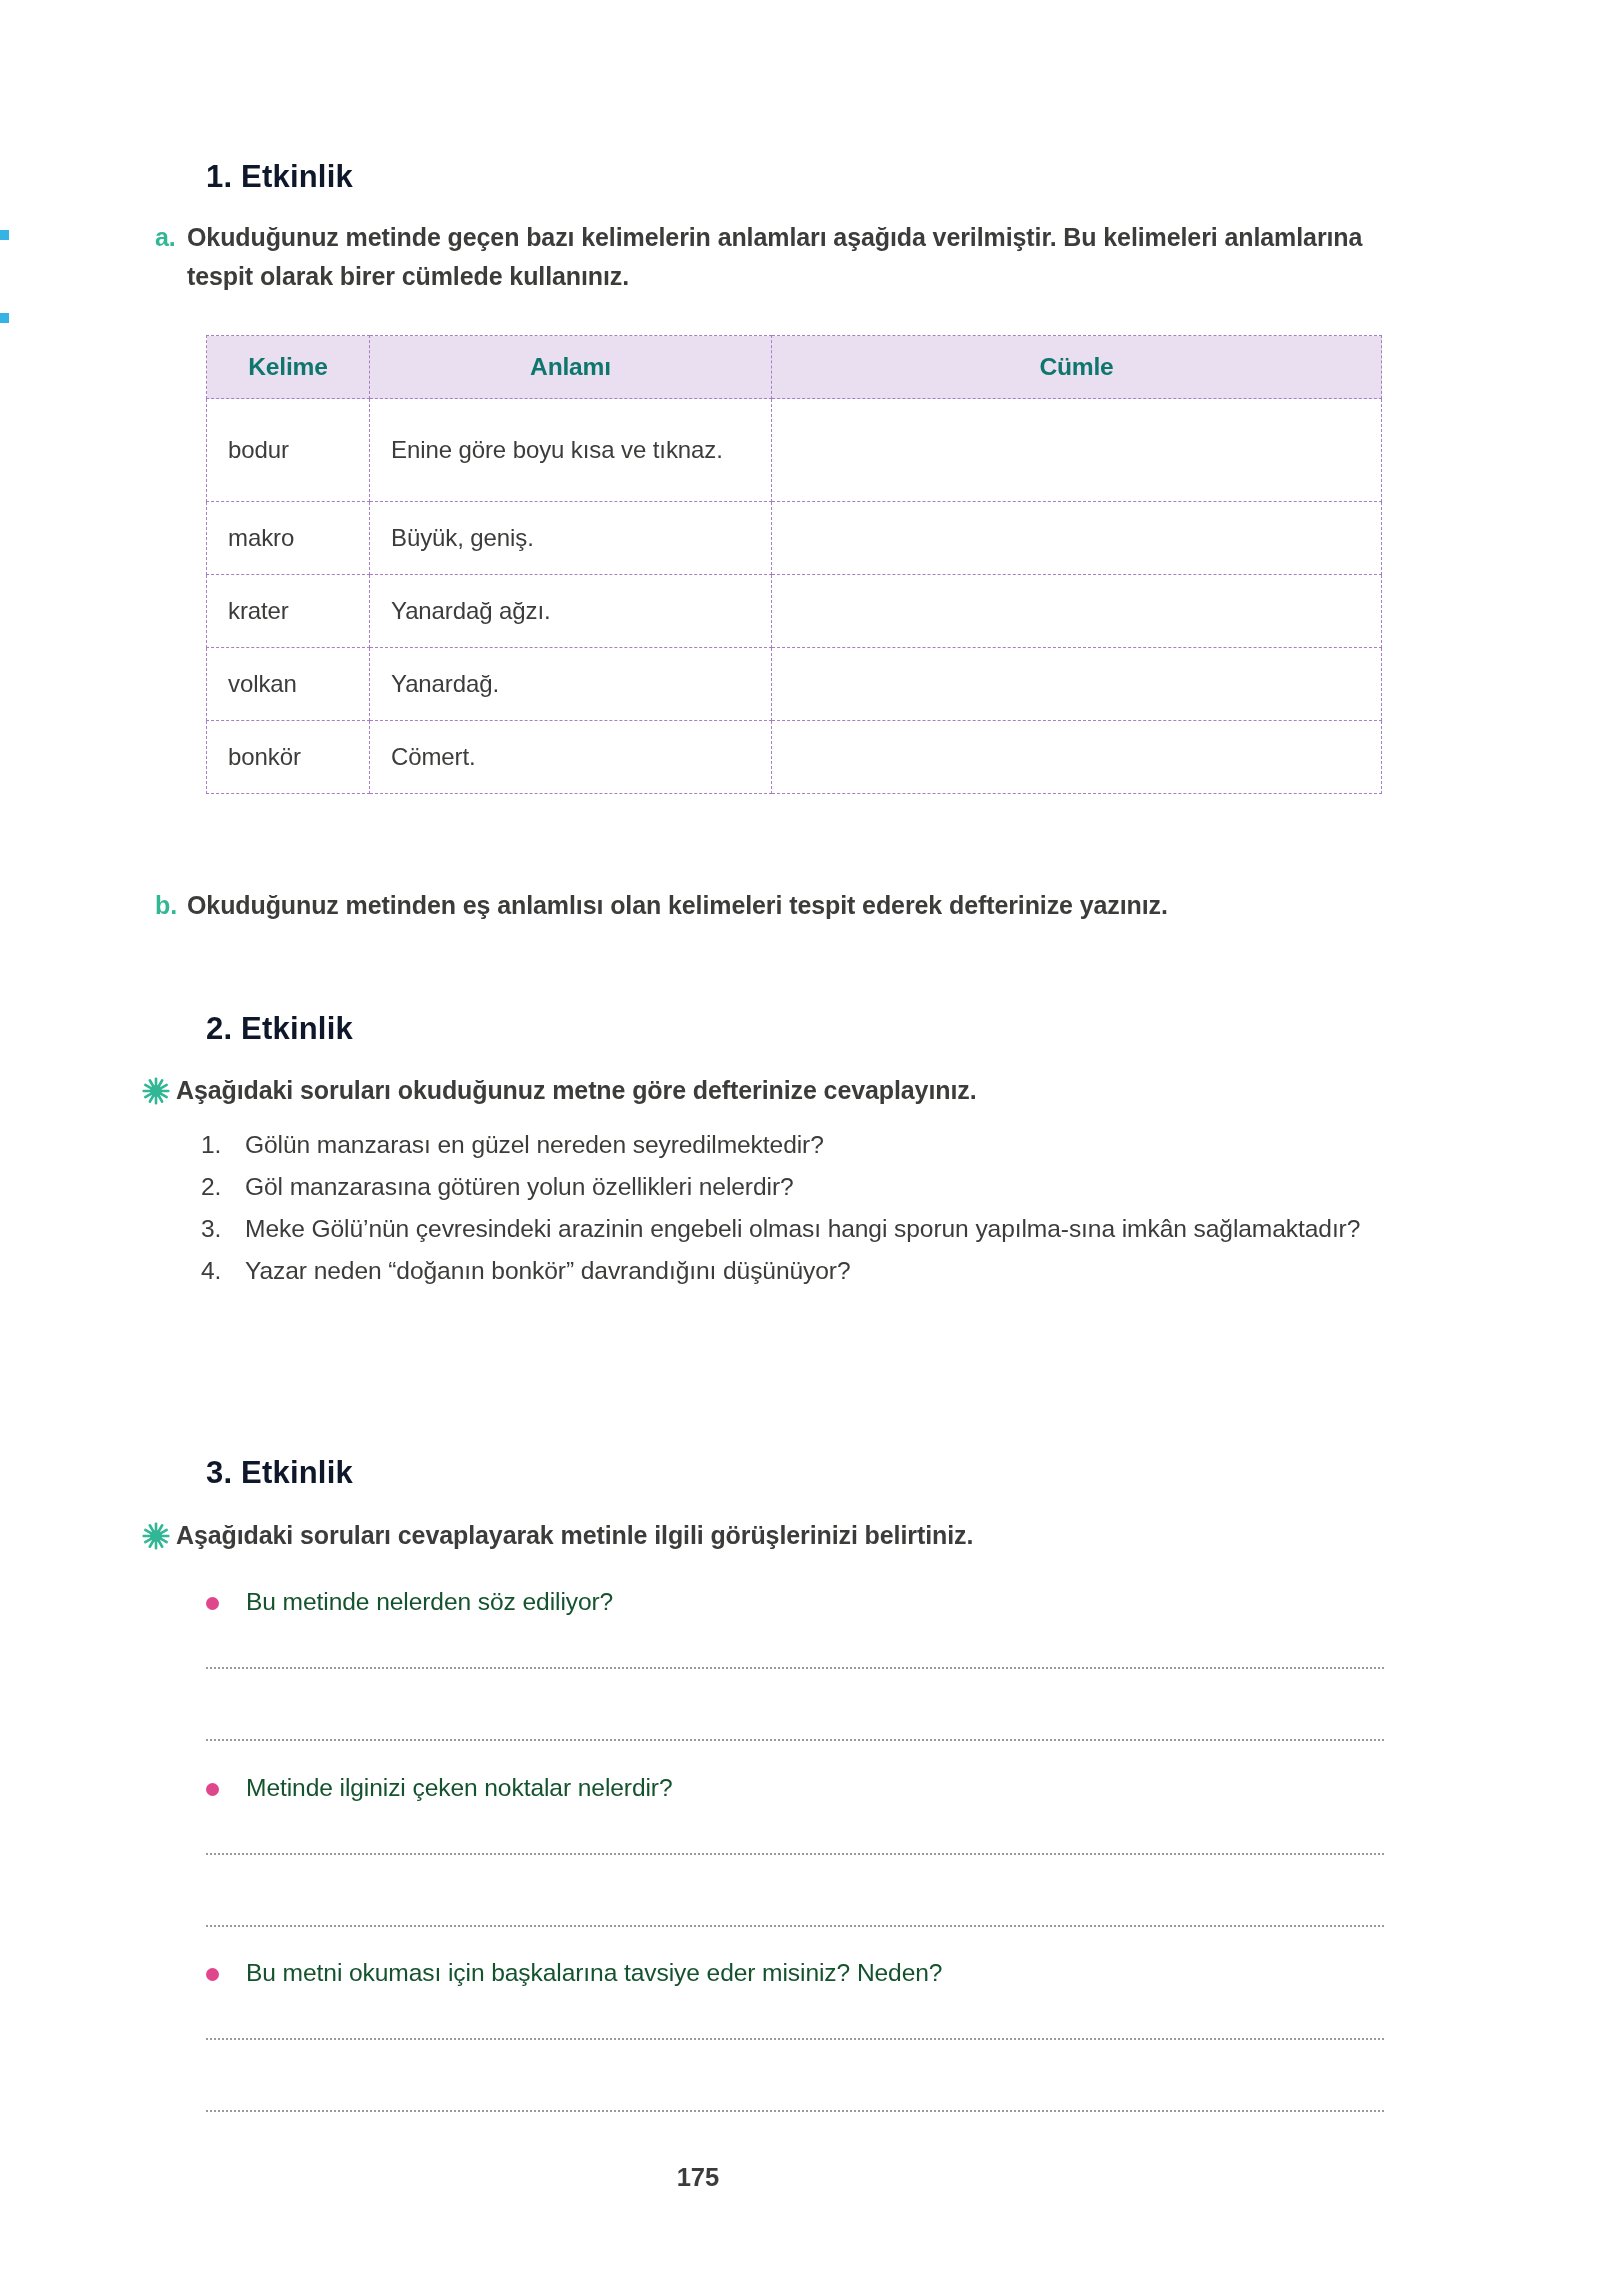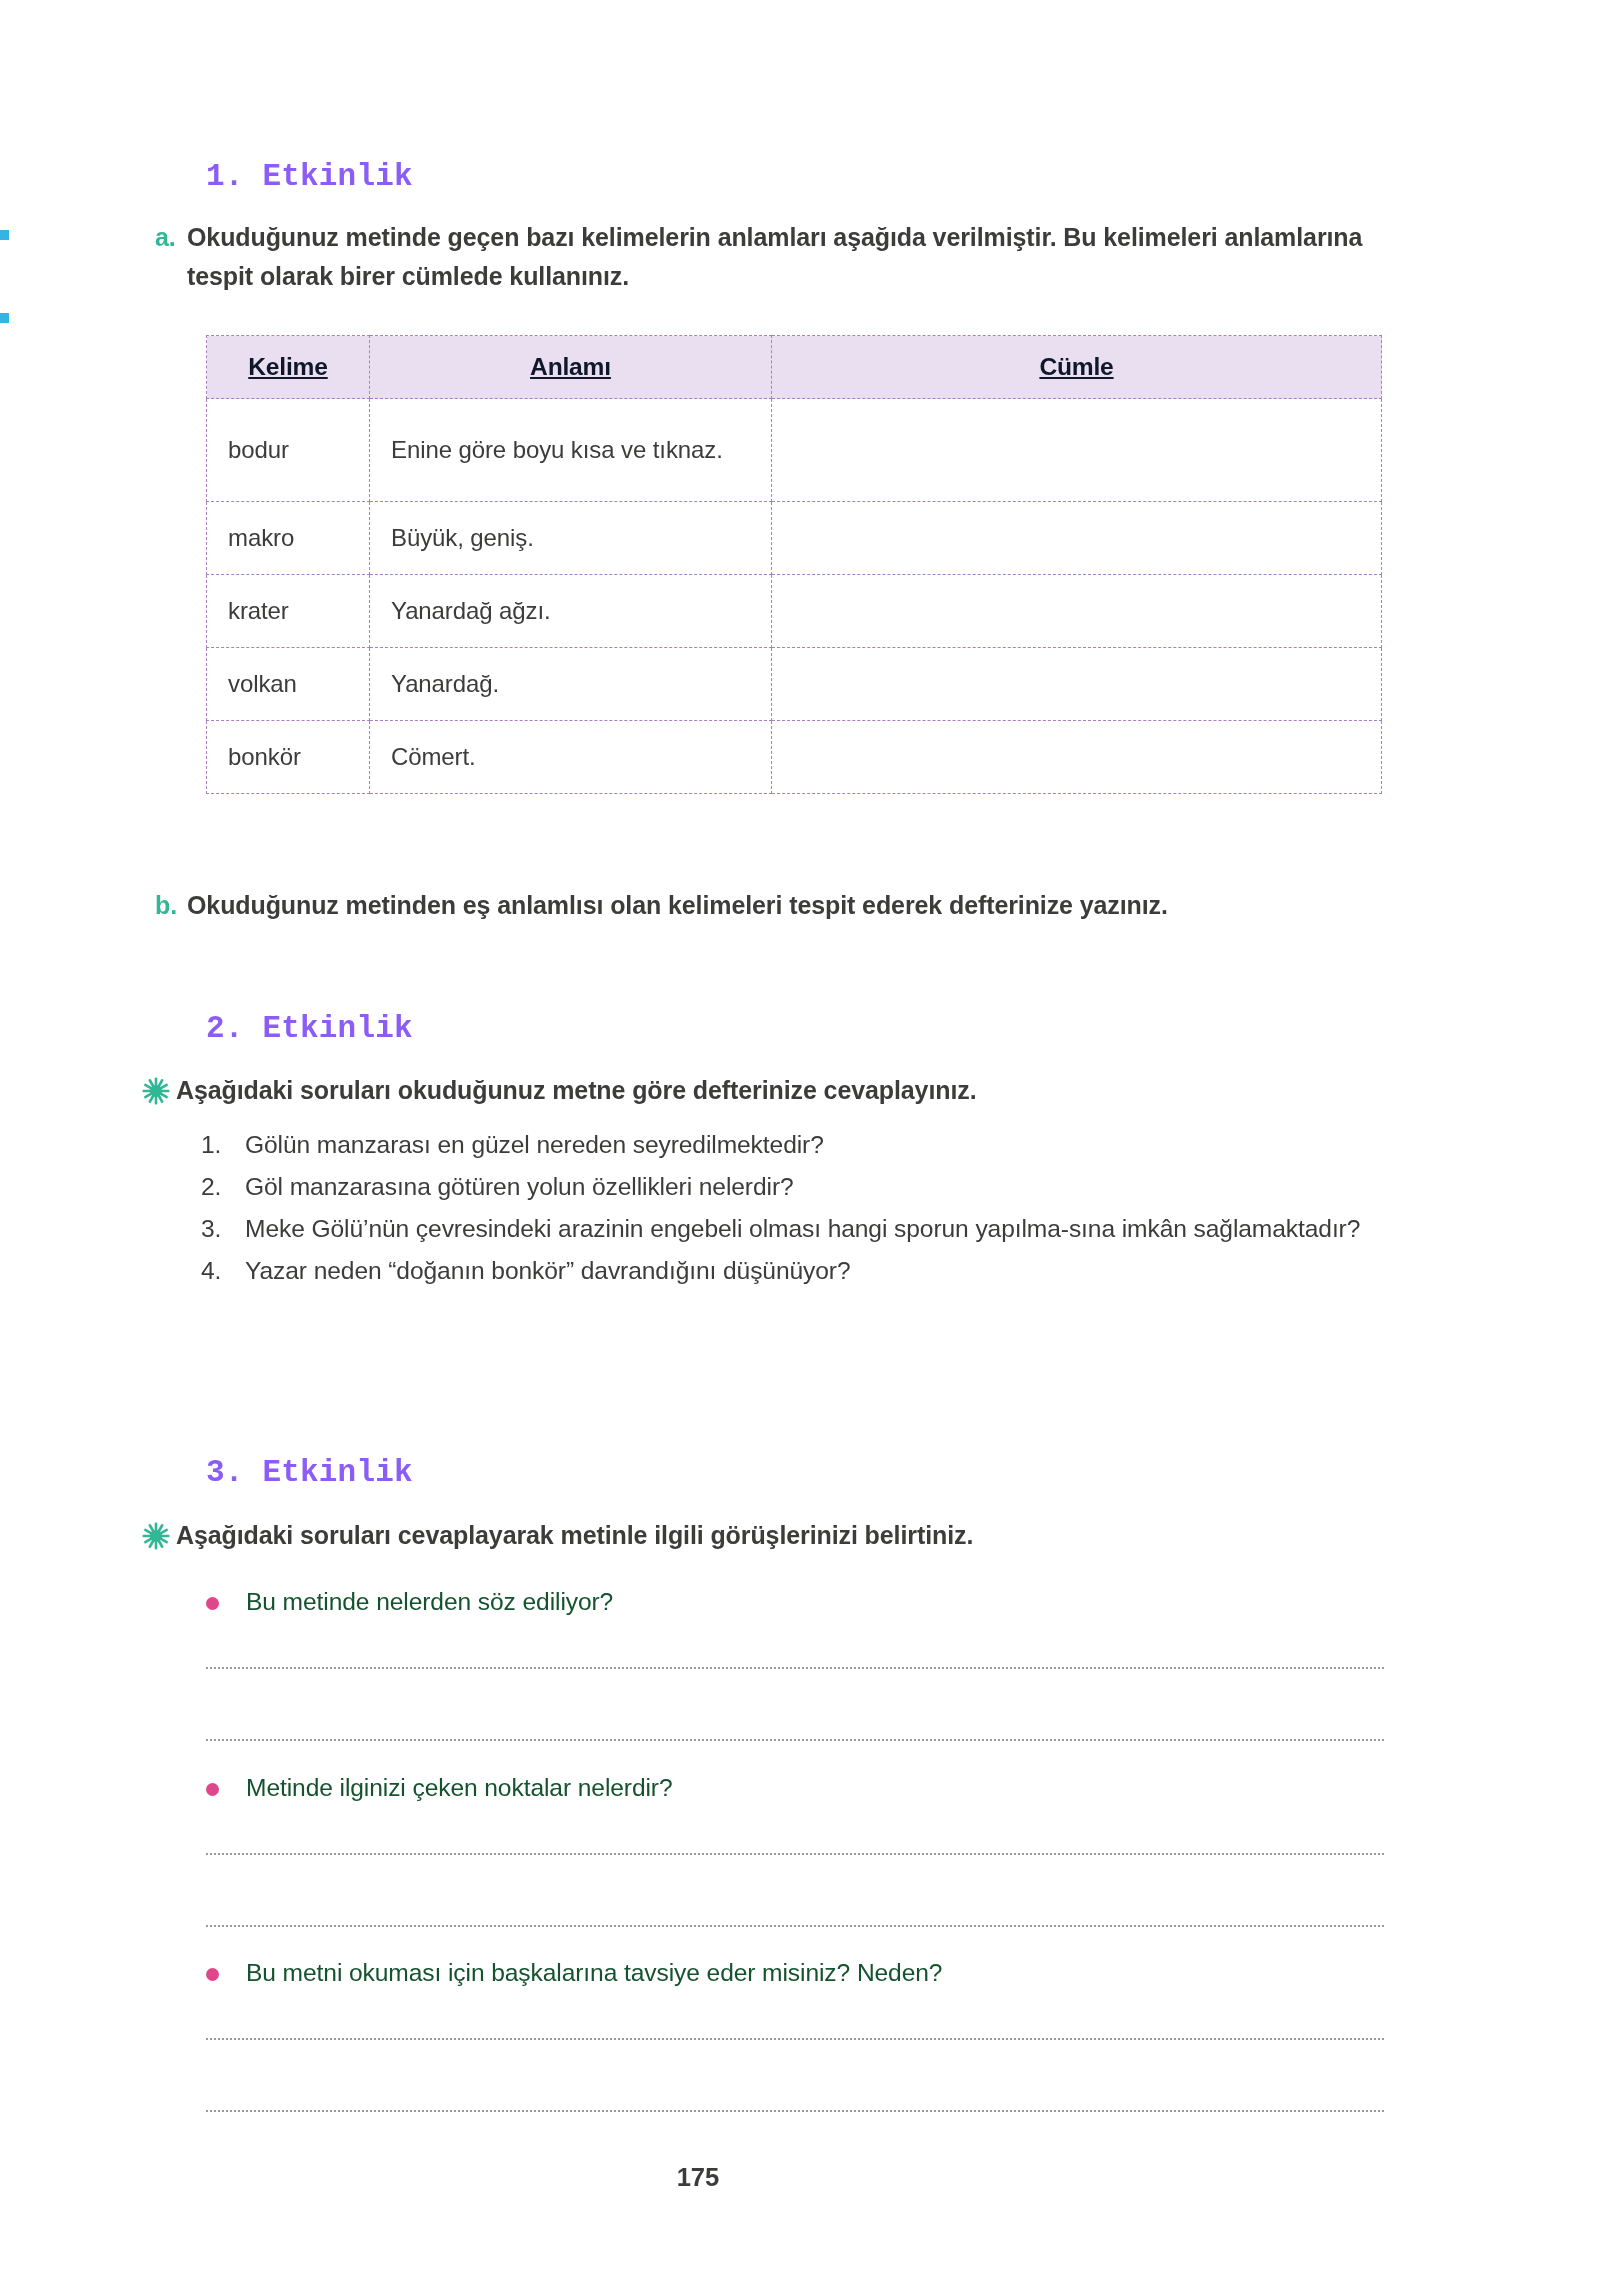--- a/index.html
+++ b/index.html
@@ -29,22 +29,22 @@
     width: 8.5px;
     height: 10.4px;
     background: #34b3e4;
   }
   .reg-mark.m1 { top: 230px; }
   .reg-mark.m2 { top: 313px; }
 
   
   .etkinlik-title {
     position: absolute;
-    color: #8b5cf6;
-    font-family: Liberation Mono, monospace;
+    color: #0f172a;
+    font-family: Liberation Sans, sans-serif;
     font-weight: bold;
     font-size: 31px;
     letter-spacing: 0.2px;
     white-space: nowrap;
   }
 
   
   .instr {
     position: absolute;
     display: flex;
@@ -90,24 +90,23 @@
   .vocab-table td {
     border: 1.9px dashed #a87fc4;
     padding: 0;
     vertical-align: middle;
   }
   .vocab-table th {
     background: #e9dff0;
     height: 62px;
     font-weight: bold;
     font-size: 24.6px;
-    color: #0f172a;
+    color: #0f766e;
     text-align: center;
     letter-spacing: -0.2px;
-    text-decoration: underline;
   }
   .vocab-table td {
     font-weight: normal;
     font-size: 24px;
     color: #3c3c3b;
     line-height: 38px;
     padding: 9.5px 13.2px 9.5px 21px;
     letter-spacing: -0.1px;
   }
   .col-kelime { width: 163px; }

